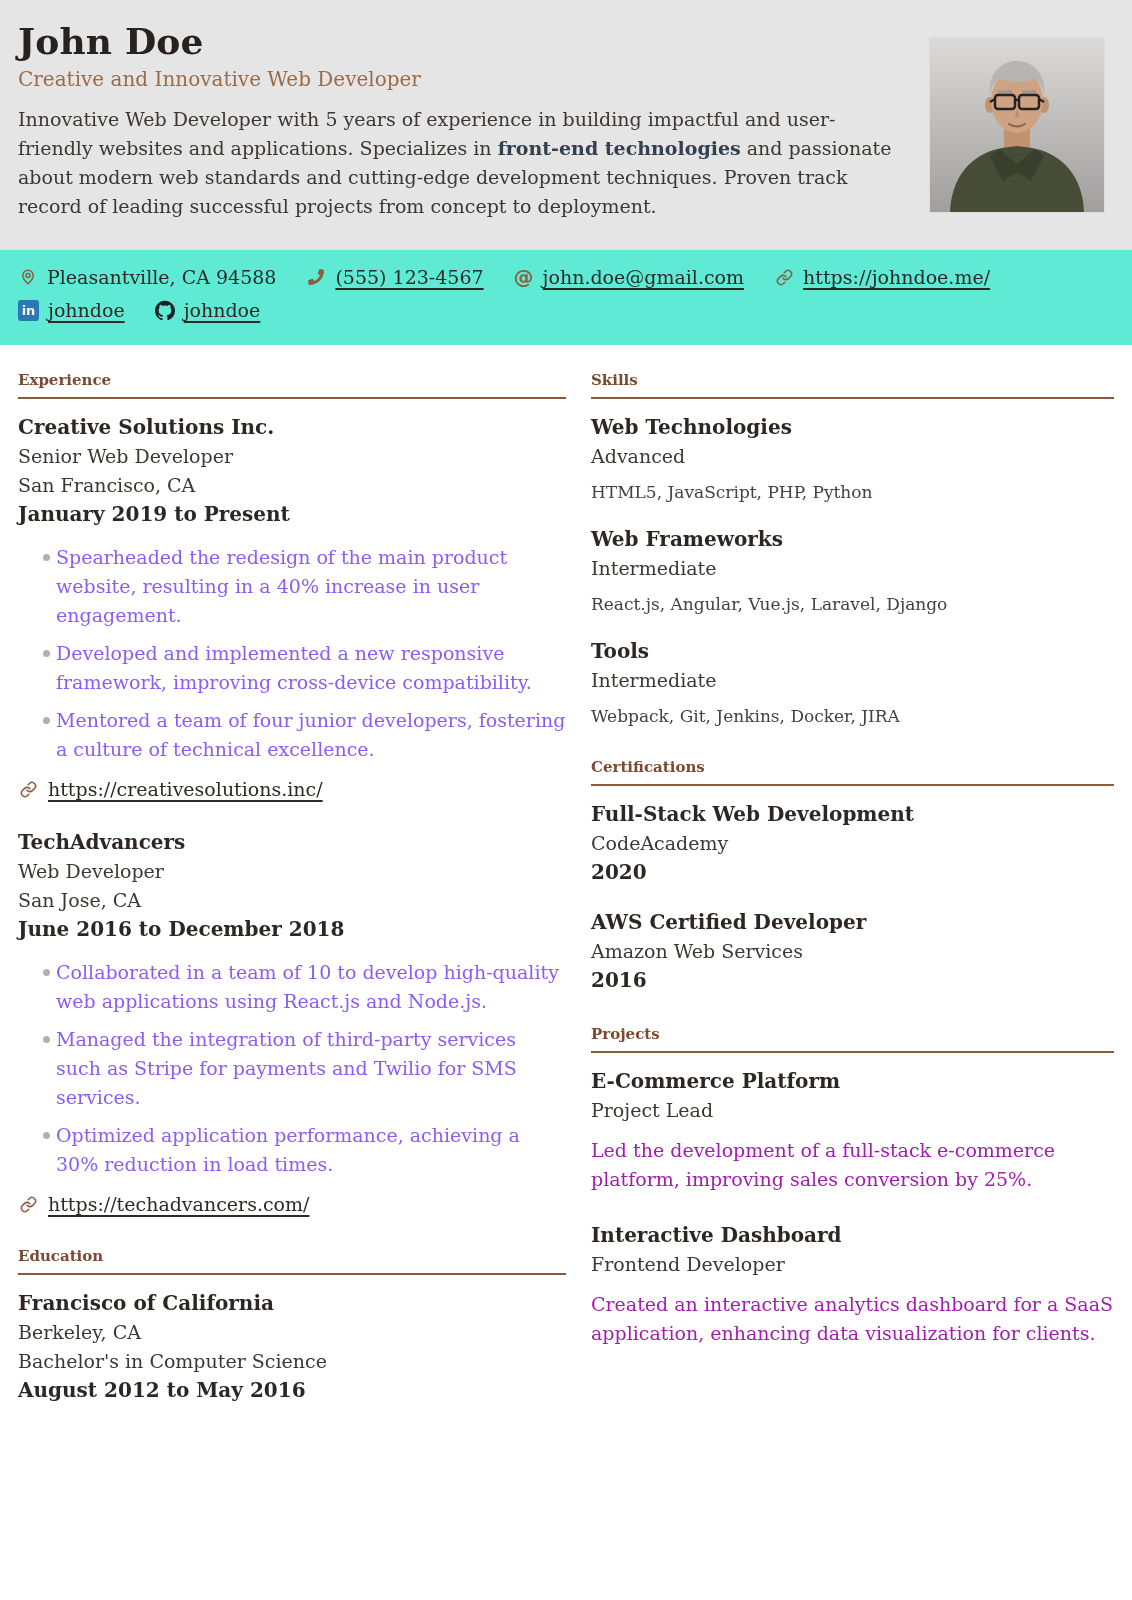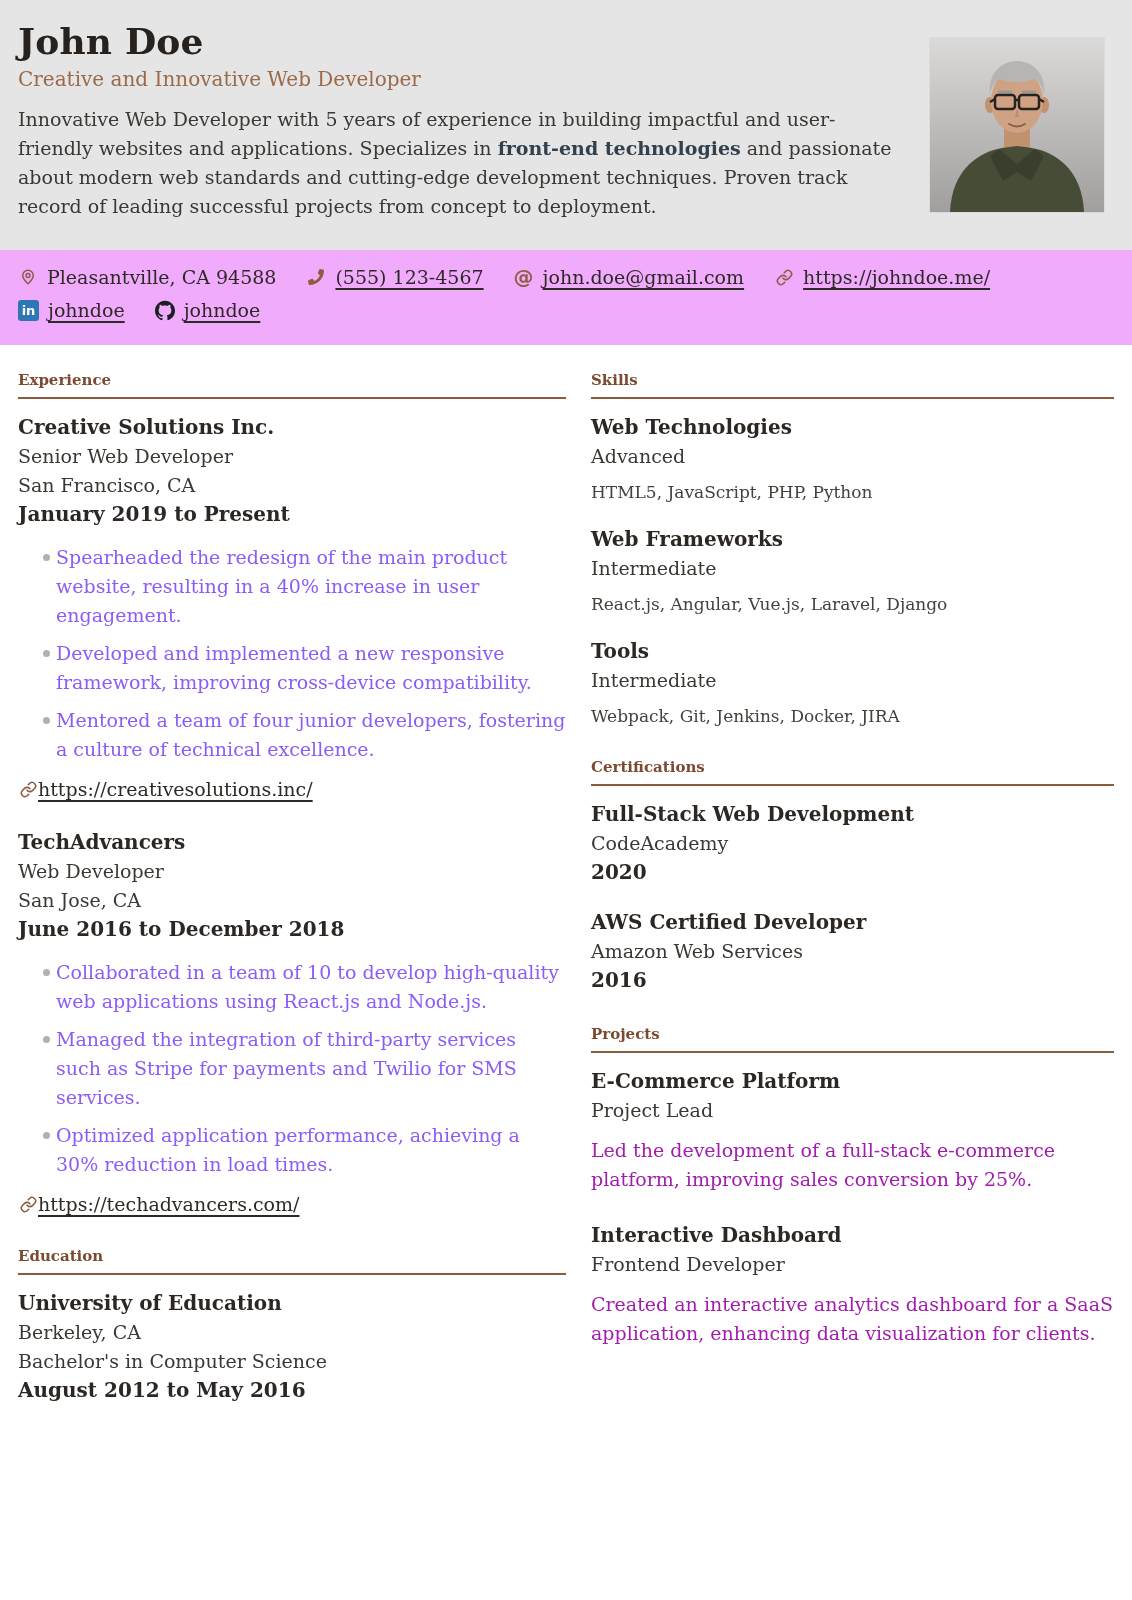--- a/index.html
+++ b/index.html
@@ -29,21 +29,21 @@
     margin: 14px 0 0 0; font-size: 19px; line-height: 29px; color: #3b3733;
   }
   .summary strong { font-weight: 700; color: #33404e; }
   .photo {
     width: 174px; height: 174px; margin-top: 18px; flex: none;
     box-shadow: 0 0 0 1px rgba(0,0,0,0.04);
   }
 
   
   .contact-bar {
-    background: #f0abfc;
+    background: #5eead4;
     padding: 16px 18px 14px 18px;
     height: 95px;
     display: flex; flex-direction: column; gap: 11px;
     font-size: 19px; color: #2d2925;
   }
   .contact-row { display: flex; align-items: center; gap: 30px; }
   .contact-item { display: inline-flex; align-items: center; gap: 9px; }
   .cicon { display: inline-flex; align-items: center; justify-content: center; width: 20px; height: 20px; flex: none; }
   .at-glyph { color: #8b5e40; font-size: 20px; font-weight: 700; line-height: 1; font-family: "DejaVu Sans", sans-serif; }
   .ulink {
@@ -72,21 +72,21 @@
   .job { margin-bottom: 26px; }
   .job-bullets { list-style: none; margin: 14px 0 10px 0; padding: 0; }
   .job-bullets li {
     position: relative; padding-left: 38px; margin-bottom: 9px;
     font-size: 19px; line-height: 29px; color: #8b5cf6;
   }
   .job-bullets li::before {
     content: ""; position: absolute; left: 25px; top: 11px;
     width: 7px; height: 7px; border-radius: 50%; background: #b4b0ab;
   }
-  .job-link { display: inline-flex; align-items: center; margin: 4px 0 2px 0; font-size: 19px; }
+  .job-link { display: inline-flex; align-items: center; gap: 10px; margin: 4px 0 2px 0; font-size: 19px; }
 
   .skill-item, .cert-item { margin-bottom: 21px; }
   .skill-keywords { margin-top: 9px; font-size: 17px; line-height: 24px; color: #45413c; }
   .project-item { margin-bottom: 27px; }
   .project-desc { margin: 11px 0 0 0; font-size: 19px; line-height: 29px; color: #a21caf; }
 </style>
 </head>
 <body>
 
 <div class="page">
@@ -228,21 +228,21 @@
                 </svg>
             </span>
             <a class="ulink">https://techadvancers.com/</a>
           </span>
         </div>
       </section>
 
       <section class="section">
         <h2 class="section-heading">Education</h2>
         <div class="edu">
-          <div class="line strongline">University of Education</div>
+          <div class="line strongline">Francisco of California</div>
           <div class="line">Berkeley, CA</div>
           <div class="line">Bachelor's in Computer Science</div>
           <div class="line strongline">August 2012 to May 2016</div>
         </div>
       </section>
     </div>
 
     <div class="col-right">
 
       <section class="section">

